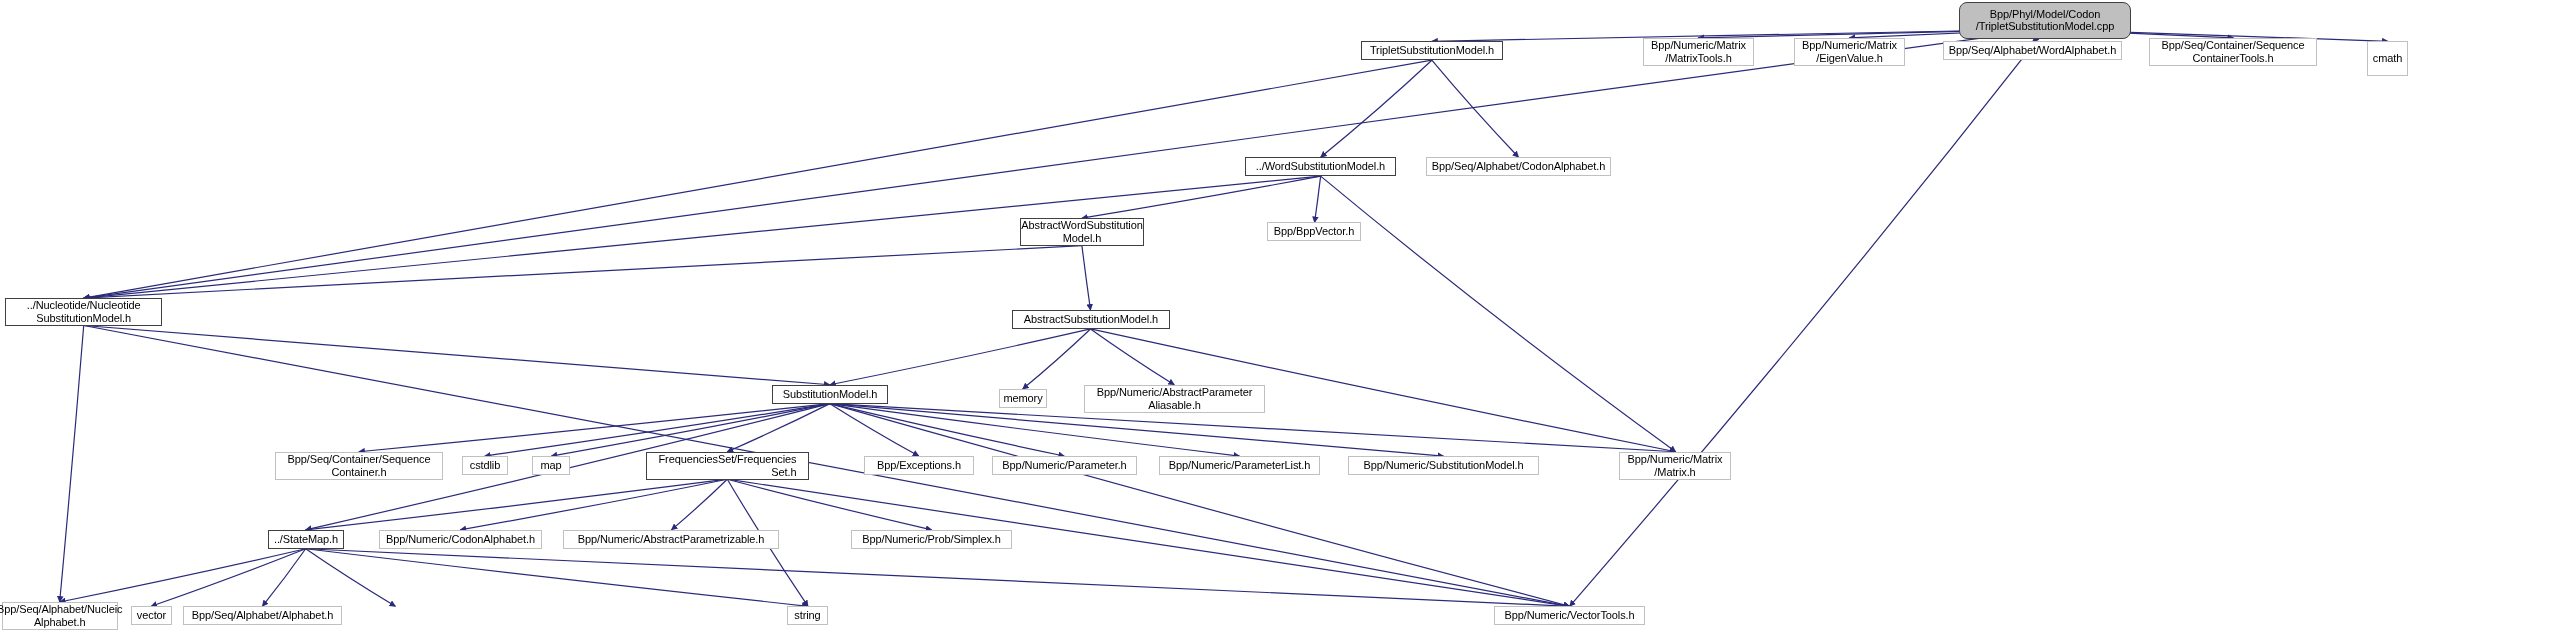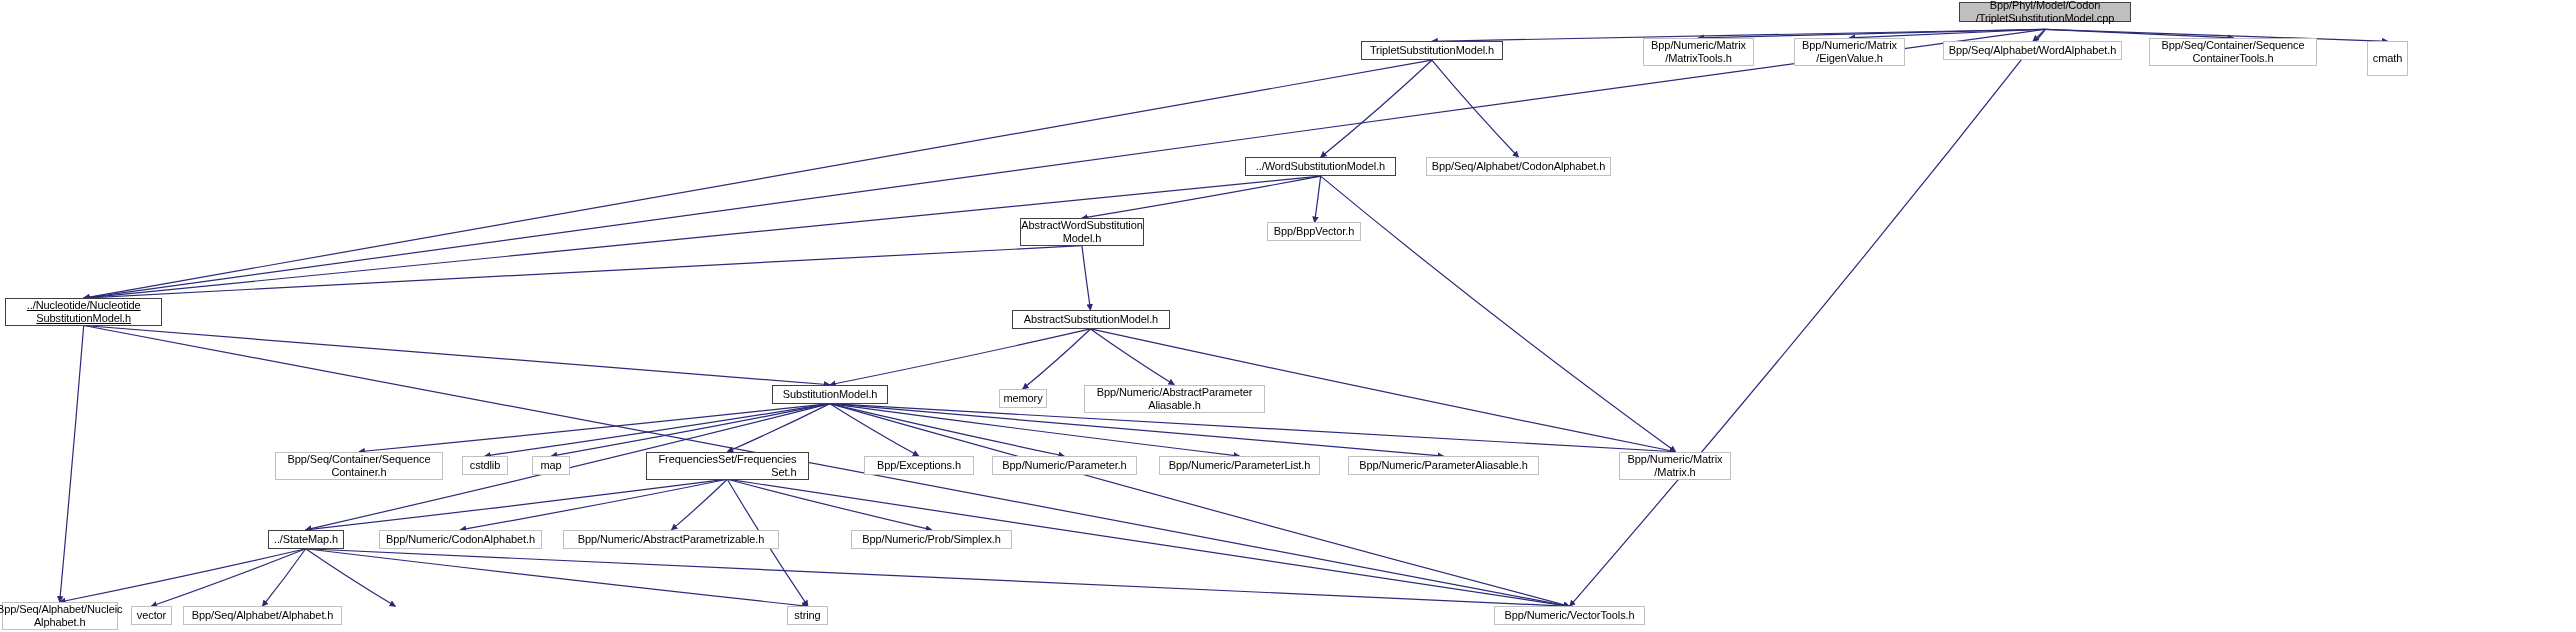--- a/index.html
+++ b/index.html
@@ -67,53 +67,53 @@
         <path d="M 847 558 Q 1323.2 632 1828 706" marker-end="url(#arrow)" stroke="#2a2a7a"></path>
         <path d="M 356 639 Q 222.2045 670 69.5 701" marker-end="url(#arrow)" stroke="#2a2a7a"></path>
         <path d="M 356 639 Q 271.94 672.5 176 706" marker-end="url(#arrow)" stroke="#2a2a7a"></path>
         <path d="M 356 639 Q 332.4165 672.5 305.5 706" marker-end="url(#arrow)" stroke="#2a2a7a"></path>
         <path d="M 356 639 Q 404.8015 672.5 460.5 706" marker-end="url(#arrow)" stroke="#2a2a7a"></path>
         <path d="M 356 639 Q 634.2 672.5 941 706" marker-end="url(#arrow)" stroke="#2a2a7a"></path>
         <path d="M 356 639 Q 1077.7 672.5 1828 706" marker-end="url(#arrow)" stroke="#2a2a7a"></path>
       </g>
   </svg>
   <div id="node-layer">
-      <div class="node root" style="left: 1959px; top: 1.7px; width: 172px; height: 20px;">Bpp/Phyl/Model/Codon
+      <div class="node root" style="left: 1959px; top: 1.7px; width: 172px; height: 37px; border-radius: 8px;">Bpp/Phyl/Model/Codon
 /TripletSubstitutionModel.cpp</div>
       <div class="node strong" style="left: 1361px; top: 41px; width: 142px; height: 19px;">TripletSubstitutionModel.h</div>
       <div class="node" style="left: 1643px; top: 38px; width: 111px; height: 27.5px;">Bpp/Numeric/Matrix
 /MatrixTools.h</div>
       <div class="node" style="left: 1794px; top: 38px; width: 111px; height: 27.5px;">Bpp/Numeric/Matrix
 /EigenValue.h</div>
       <div class="node" style="left: 1943px; top: 41px; width: 179px; height: 19px;">Bpp/Seq/Alphabet/WordAlphabet.h</div>
       <div class="node" style="left: 2149px; top: 38px; width: 168px; height: 27.5px;">Bpp/Seq/Container/Sequence
 ContainerTools.h</div>
       <div class="node" style="left: 2367px; top: 41px; width: 41px; height: 35px;">cmath</div>
       <div class="node strong" style="left: 1245px; top: 157px; width: 151px; height: 19px;">../WordSubstitutionModel.h</div>
       <div class="node" style="left: 1426px; top: 157px; width: 185px; height: 19px;">Bpp/Seq/Alphabet/CodonAlphabet.h</div>
       <div class="node strong" style="left: 1020px; top: 218px; width: 124px; height: 27.5px;">AbstractWordSubstitution
 Model.h</div>
       <div class="node" style="left: 1267px; top: 222px; width: 94px; height: 19px;">Bpp/BppVector.h</div>
       <div class="node strong" style="left: 1012px; top: 310px; width: 158px; height: 19px;">AbstractSubstitutionModel.h</div>
-      <div class="node strong" style="left: 5.2px; top: 298px; width: 157px; height: 27.5px; text-decoration: underline;">../Nucleotide/Nucleotide
+      <div class="node strong" style="left: 5.2px; top: 298px; width: 157px; height: 27.5px;">../Nucleotide/Nucleotide
 SubstitutionModel.h</div>
       <div class="node strong" style="left: 772px; top: 385px; width: 116px; height: 19px;">SubstitutionModel.h</div>
       <div class="node" style="left: 999px; top: 389px; width: 48px; height: 19px;">memory</div>
       <div class="node" style="left: 1084px; top: 385px; width: 181px; height: 27.5px;">Bpp/Numeric/AbstractParameter
 Aliasable.h</div>
       <div class="node" style="left: 275px; top: 452px; width: 168px; height: 27.5px;">Bpp/Seq/Container/Sequence
 Container.h</div>
       <div class="node" style="left: 462px; top: 456px; width: 46px; height: 19px;">cstdlib</div>
       <div class="node" style="left: 532px; top: 456px; width: 38px; height: 19px;">map</div>
       <div class="node strong" style="left: 646px; top: 452px; width: 163px; height: 27.5px; text-align: right;">FrequenciesSet/Frequencies
 Set.h</div>
       <div class="node" style="left: 864px; top: 456px; width: 110px; height: 19px;">Bpp/Exceptions.h</div>
       <div class="node" style="left: 992px; top: 456px; width: 145px; height: 19px;">Bpp/Numeric/Parameter.h</div>
       <div class="node" style="left: 1159px; top: 456px; width: 161px; height: 19px;">Bpp/Numeric/ParameterList.h</div>
-      <div class="node" style="left: 1348px; top: 456px; width: 191px; height: 19px;">Bpp/Numeric/ParameterAliasable.h</div>
+      <div class="node" style="left: 1348px; top: 456px; width: 191px; height: 19px;">Bpp/Numeric/SubstitutionModel.h</div>
       <div class="node" style="left: 1619px; top: 452px; width: 112px; height: 27.5px;">Bpp/Numeric/Matrix
 /Matrix.h</div>
       <div class="node strong" style="left: 268px; top: 530px; width: 76px; height: 19px;">../StateMap.h</div>
       <div class="node" style="left: 379px; top: 530px; width: 163px; height: 19px;">Bpp/Numeric/CodonAlphabet.h</div>
       <div class="node" style="left: 563px; top: 530px; width: 216px; height: 19px;">Bpp/Numeric/AbstractParametrizable.h</div>
       <div class="node" style="left: 851px; top: 530px; width: 161px; height: 19px;">Bpp/Numeric/Prob/Simplex.h</div>
       <div class="node" style="left: 1.7px; top: 602px; width: 116px; height: 27.5px;">Bpp/Seq/Alphabet/Nucleic
 Alphabet.h</div>
       <div class="node" style="left: 131px; top: 606px; width: 41px; height: 19px;">vector</div>
       <div class="node" style="left: 183px; top: 606px; width: 159px; height: 19px;">Bpp/Seq/Alphabet/Alphabet.h</div>

